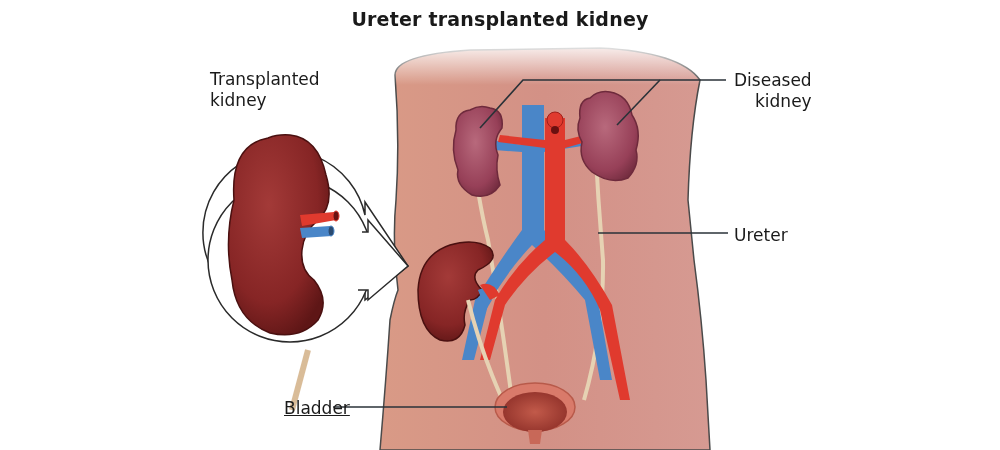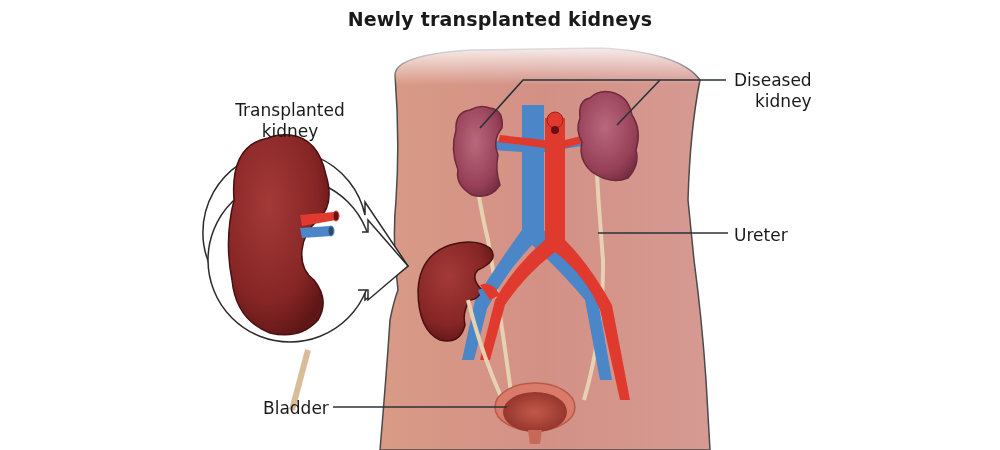--- a/index.html
+++ b/index.html
@@ -1,28 +1,28 @@
 <!DOCTYPE html>
 <html><head>
 <meta charset="utf-8">
 <style>
   html, body { margin:0; padding:0; background:#ffffff; }
   body { width:1000px; height:450px; position:relative; overflow:hidden; font-family:"DejaVu Sans", sans-serif; }
   .title { position:absolute; left:0; top:8px; width:1000px; text-align:center; font-weight:bold; font-size:19px; color:#1a1a1a; letter-spacing:0.2px; }
   .label { position:absolute; font-size:17px; color:#1a1a1a; line-height:21px; }
-  .label-transplanted { left:210px; top:100px; width:160px; text-align:center; }
+  .label-transplanted { left:210px; top:69px; width:160px; text-align:left; }
   .label-diseased { left:734px; top:70px; text-align:right; }
   .label-ureter { left:734px; top:225px; }
-  .label-bladder { left:263px; top:398px; }
+  .label-bladder { left:284px; top:398px;text-decoration:underline; }
   svg.art { position:absolute; left:0; top:0; }
 </style>
 </head>
 <body>
 
-<div class="title">Newly transplanted kidneys</div>
+<div class="title">Ureter transplanted kidney</div>
 
 <svg class="art" width="1000" height="450" viewBox="0 0 1000 450">
   <defs>
     <linearGradient id="skinGrad" x1="0" y1="0" x2="1" y2="0">
       <stop offset="0" stop-color="#d99a86"></stop>
       <stop offset="0.5" stop-color="#d39186"></stop>
       <stop offset="1" stop-color="#d69a92"></stop>
     </linearGradient>
     <linearGradient id="topFade" x1="0" y1="0" x2="0" y2="1">
       <stop offset="0" stop-color="#ffffff" stop-opacity="1"></stop>

